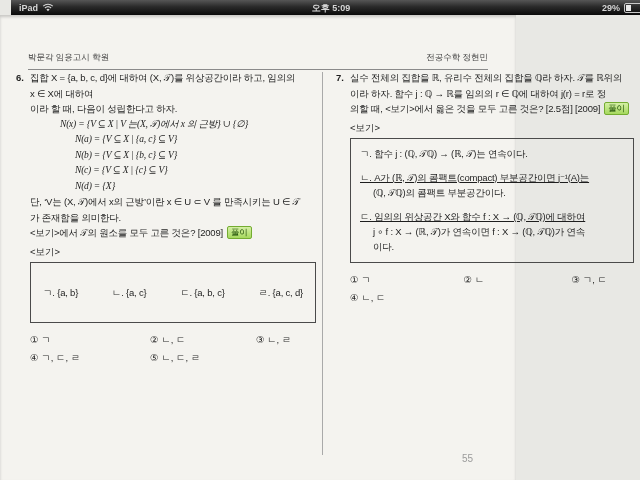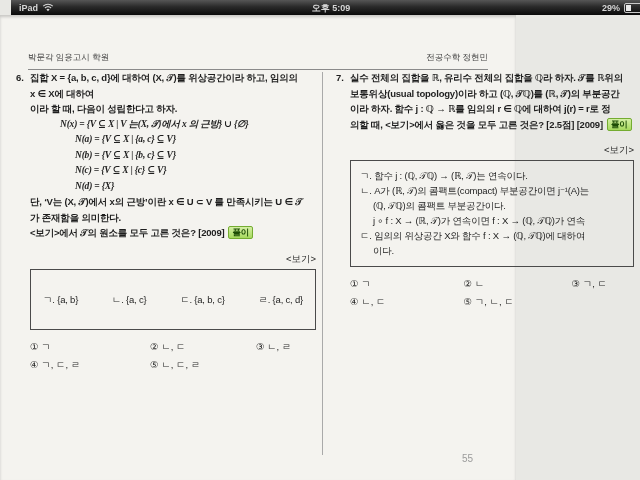--- a/index.html
+++ b/index.html
@@ -34,39 +34,39 @@
     font-size:8.5px;color:#3e3e3e;
     border-bottom:1px solid #8a8a8a;padding-bottom:5px;
   }
   .vdiv{position:absolute;left:322px;top:57px;width:1px;height:383px;background:#a9a9a9;}
   
   .col{position:absolute;top:55px;width:300px;overflow:hidden;color:#1e1e1e;}
   .col6{left:16px;}
   .col7{left:336px;width:298px;}
   .prob{position:relative;padding-left:14px;}
   .pnum{position:absolute;left:0;top:0;font-size:9.5px;font-weight:bold;line-height:15.5px;}
-  .ln{font-size:9.5px;line-height:15.5px;letter-spacing:-0.2px;white-space:nowrap;font-weight:bold;}
+  .ln{font-size:9.5px;line-height:15.5px;letter-spacing:-0.2px;white-space:nowrap;}
   .math{font-family:"Liberation Serif","DejaVu Serif",serif;font-style:italic;font-size:9.5px;}
   .f-center{padding-left:30px;}
   .f-ind{padding-left:45px;}
   .sol{
     display:inline-block;margin-left:4px;padding:0 3px;
     background:linear-gradient(180deg,#d4efa4 0%,#a6d95e 100%);
     border:1px solid #74ac31;border-radius:2px;
     color:#1e4d06;font-size:8.5px;line-height:11px;vertical-align:1px;cursor:pointer;
   }
-  .bogi-label{text-align:right;font-size:9.5px;line-height:15px;margin-top:10px;}
+  .bogi-label{text-align:left;font-size:9.5px;line-height:15px;margin-top:3px;}
   .bogi-box{
     border:1px solid #4a4a4a;margin-top:3px;background:transparent;
     font-size:9.5px;
   }
   .box-row{display:flex;justify-content:space-between;padding:22px 12px;}
   .box-stack{padding:7px 9px 8px 9px;}
   .bb-ln{font-size:9.5px;line-height:15px;letter-spacing:-0.2px;white-space:nowrap;}
-  .bb-gap{}
+  .bb-gap{margin-top:9px;text-decoration:underline;}
   .bb-cont{padding-left:13px;}
   .opts{display:grid;margin-top:9px;row-gap:3px;font-size:9.5px;line-height:15px;}
   .opts6{grid-template-columns:42% 37% 21%;}
   .opts7{grid-template-columns:40% 38% 22%;}
   .page-num{position:absolute;right:43px;bottom:16px;font-size:10px;color:#9b9b9b;}
 </style>
 </head>
 <body>
 
 <div class="statusbar">
@@ -130,40 +130,38 @@
         <span>④ ㄱ, ㄷ, ㄹ</span>
         <span>⑤ ㄴ, ㄷ, ㄹ</span>
       </div>
     </div>
   </section>
 
   <section class="col col7">
     <div class="prob">
       <span class="pnum">7.</span>
       <div class="ln">실수 전체의 집합을 ℝ, 유리수 전체의 집합을 ℚ라 하자. 𝒯를 ℝ위의</div>
-      <div class="ln">보통위상(usual topology)이라 하고 (ℚ, 𝒯ℚ)를 (ℝ, 𝒯)의 부분공간</div>
       <div class="ln">이라 하자. 함수 j : ℚ → ℝ를 임의의 r ∈ ℚ에 대하여 j(r) = r로 정</div>
       <div class="ln">
         <span>의할 때, &lt;보기&gt;에서 옳은 것을 모두 고른 것은? [2.5점] [2009]</span><span class="sol">풀이</span>
       </div>
       <div class="bogi-label">&lt;보기&gt;</div>
       <div class="bogi-box">
         <div class="box-stack">
           <div class="bb-ln">ㄱ. 함수 j : (ℚ, 𝒯ℚ) → (ℝ, 𝒯)는 연속이다.</div>
           <div class="bb-ln bb-gap">ㄴ. A가 (ℝ, 𝒯)의 콤팩트(compact) 부분공간이면 j⁻¹(A)는</div>
           <div class="bb-ln bb-cont">(ℚ, 𝒯ℚ)의 콤팩트 부분공간이다.</div>
+          <div class="bb-ln bb-gap">ㄷ. 임의의 위상공간 X와 함수 f : X → (ℚ, 𝒯ℚ)에 대하여</div>
           <div class="bb-ln bb-cont">j ∘ f : X → (ℝ, 𝒯)가 연속이면 f : X → (ℚ, 𝒯ℚ)가 연속</div>
-          <div class="bb-ln bb-gap">ㄷ. 임의의 위상공간 X와 함수 f : X → (ℚ, 𝒯ℚ)에 대하여</div>
           <div class="bb-ln bb-cont">이다.</div>
         </div>
       </div>
       <div class="opts opts7">
         <span>① ㄱ</span>
         <span>② ㄴ</span>
         <span>③ ㄱ, ㄷ</span>
         <span>④ ㄴ, ㄷ</span>
-        <span>⑤ ㄱ, ㄴ, ㄷ</span>
       </div>
     </div>
   </section>
 
   <div class="page-num">55</div>
 </div>
 
 </body></html>

